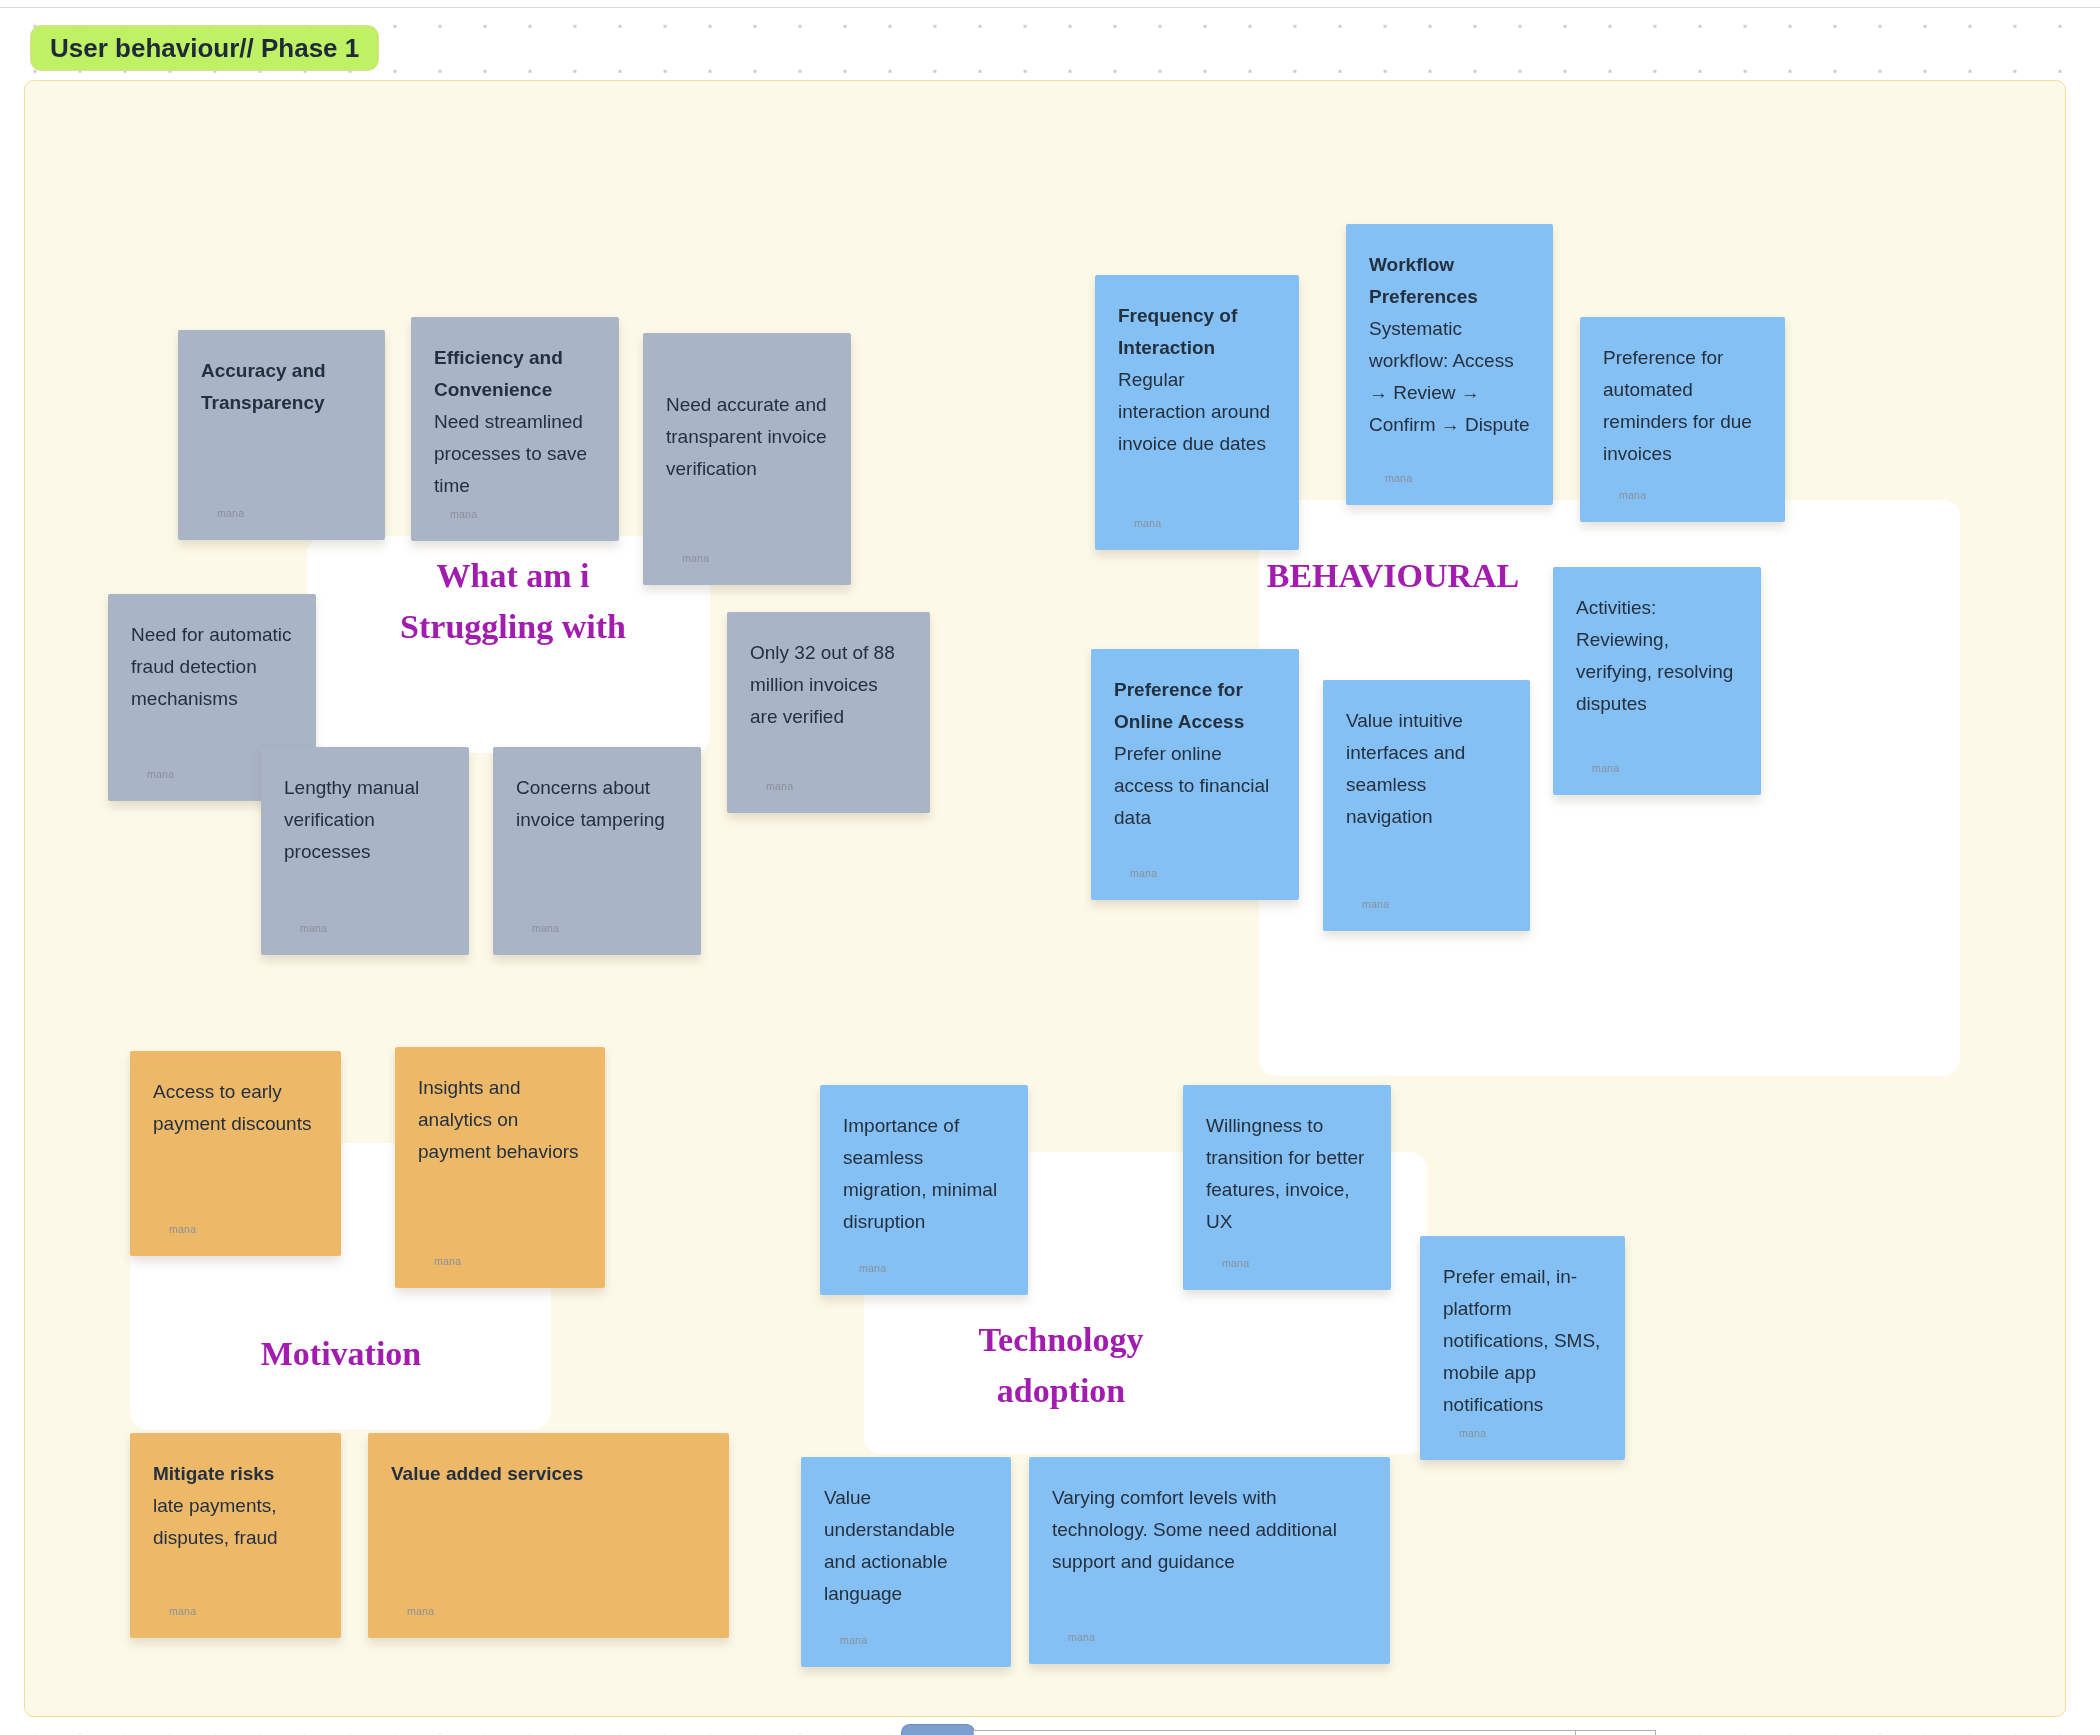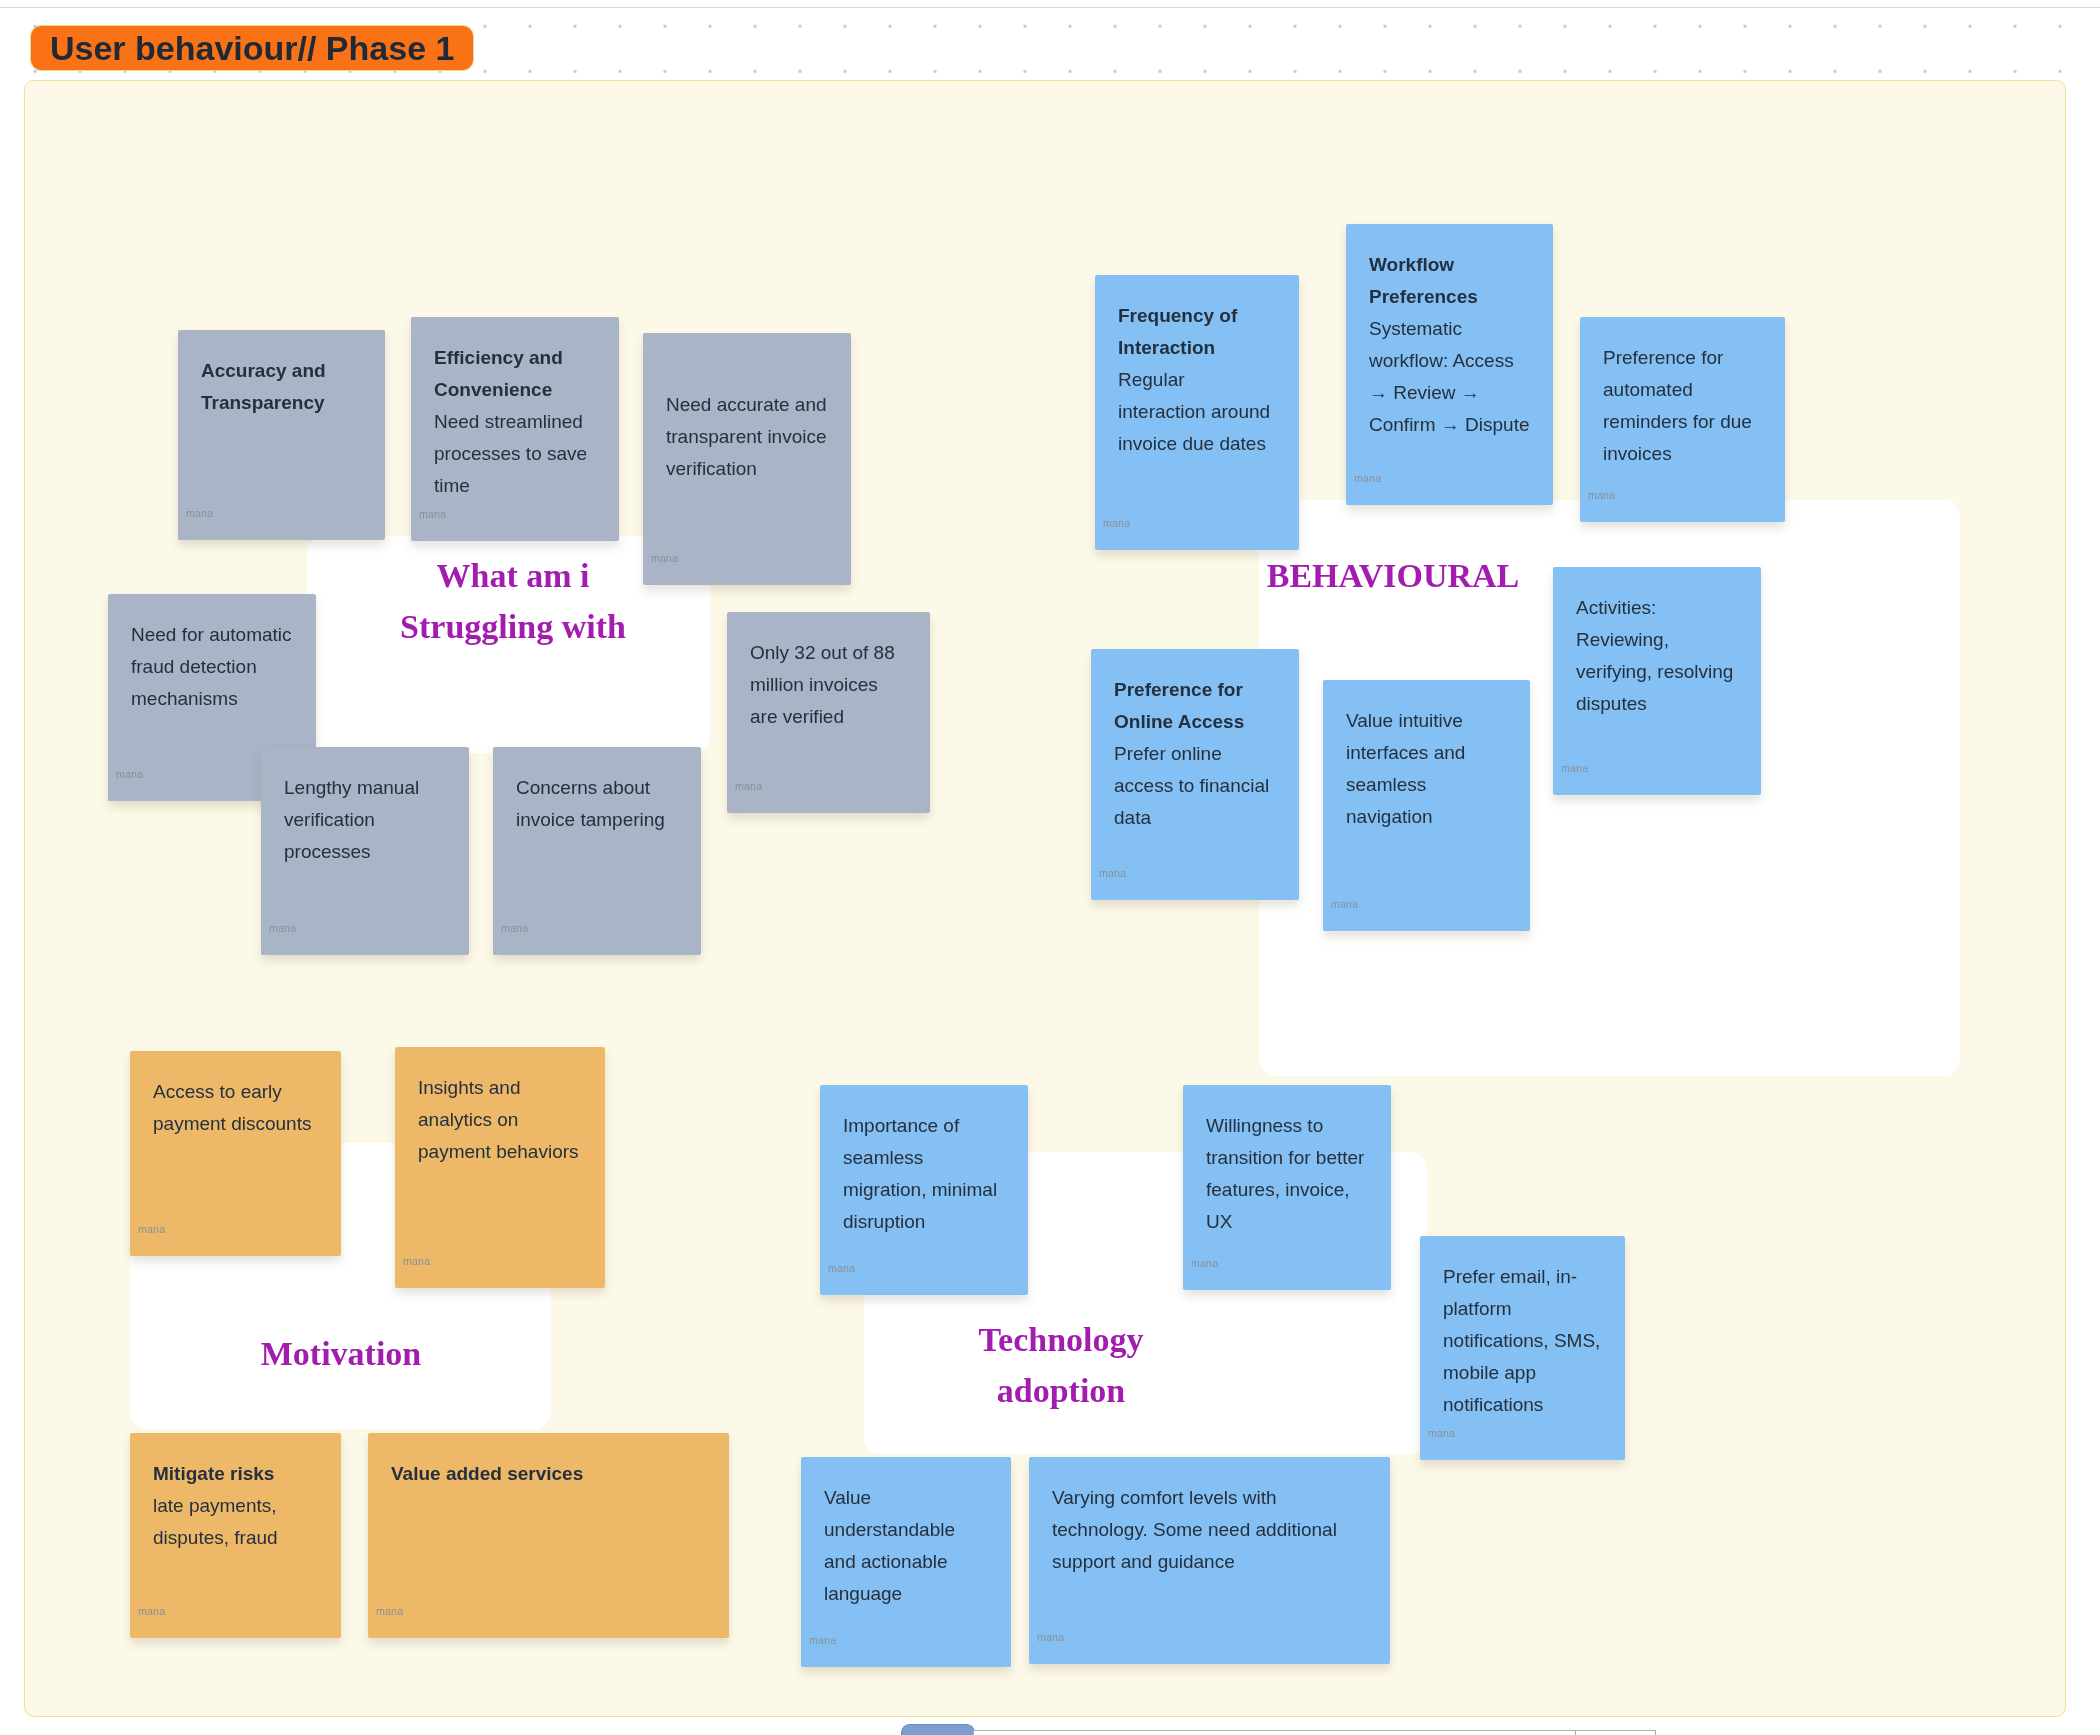--- a/index.html
+++ b/index.html
@@ -10,41 +10,41 @@
     background-size:45px 45px;background-position:12.5px 3.8px;
     font-family:"Liberation Sans",sans-serif;
   }
   .top-hairline{position:absolute;left:0;top:6.7px;width:2100px;height:1px;background:#d9d9d9;}
   .board-frame{
     position:absolute;left:24px;top:80px;width:2042px;height:1637px;
     background:#FDF9E8;border:1.9px solid #F2DE9C;border-radius:9.6px;box-sizing:border-box;
   }
   .title-pill{
     position:absolute;left:30px;top:25px;height:44px;line-height:44px;
-    background:#f97316;border:1px solid #ECD78E;border-radius:11.5px;
-    padding:0 19px;font-size:34px;font-weight:700;color:#1F2937;white-space:nowrap;z-index:6;
+    background:#bef264;border:1px solid #ECD78E;border-radius:11.5px;
+    padding:0 19px;font-size:26px;font-weight:700;color:#1F2937;white-space:nowrap;z-index:6;
   }
   .sec-bg{position:absolute;background:#ffffff;border-radius:17.3px;z-index:1;}
   .sec-title{
     position:absolute;z-index:2;text-align:center;
     font-family:Liberation Serif, serif;font-weight:700;
     font-size:34px;line-height:51px;color:#a21caf;white-space:nowrap;
   }
   .note{
     position:absolute;z-index:3;border-radius:1.9px;box-sizing:border-box;
     padding:25px 23px 23px 23px;
     box-shadow:0 5.8px 9.6px rgba(110,100,70,0.18);
     font-size:19px;line-height:32px;color:#25303E;
   }
   .note.gray{background:#A9B4C7;}
   .note.blue{background:#84C0F4;}
   .note.orange{background:#EDB969;}
   .nh{font-weight:700;display:inline;}
   .note-author{
-    position:absolute;left:8px;bottom:21px;
+    position:absolute;left:39px;bottom:21px;
     font-size:10.6px;line-height:11.5px;color:#8B909A;letter-spacing:0.2px;
   }
   .pad-mid{padding-top:56px;}
   
   .frag-tab{
     position:absolute;left:901px;top:1724px;width:72px;height:10.6px;
     background:#7C9FD0;border:1px solid #6A8CBE;border-bottom:none;
     border-radius:8.6px 8.6px 0 0;z-index:5;
   }
   .frag-bar{

